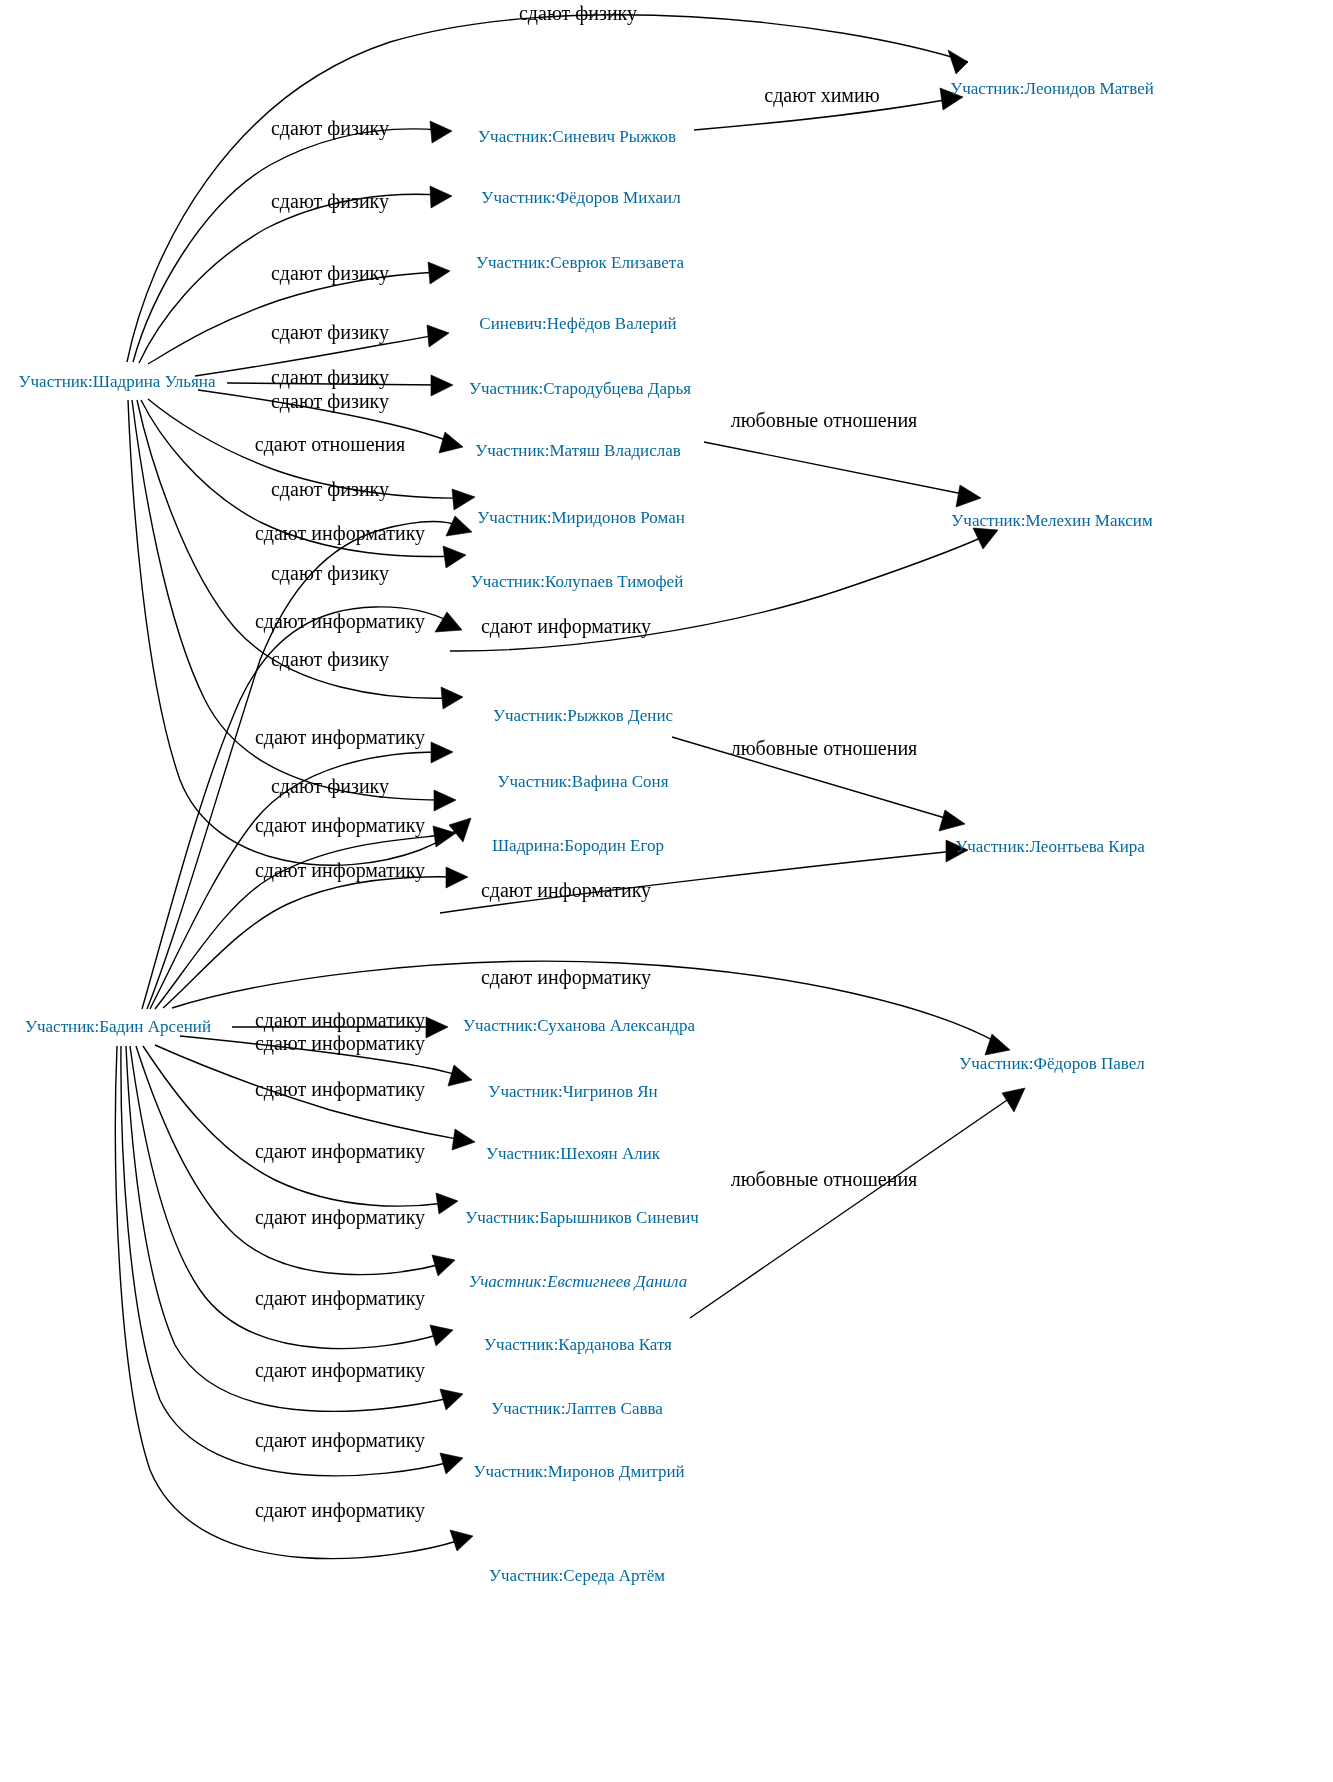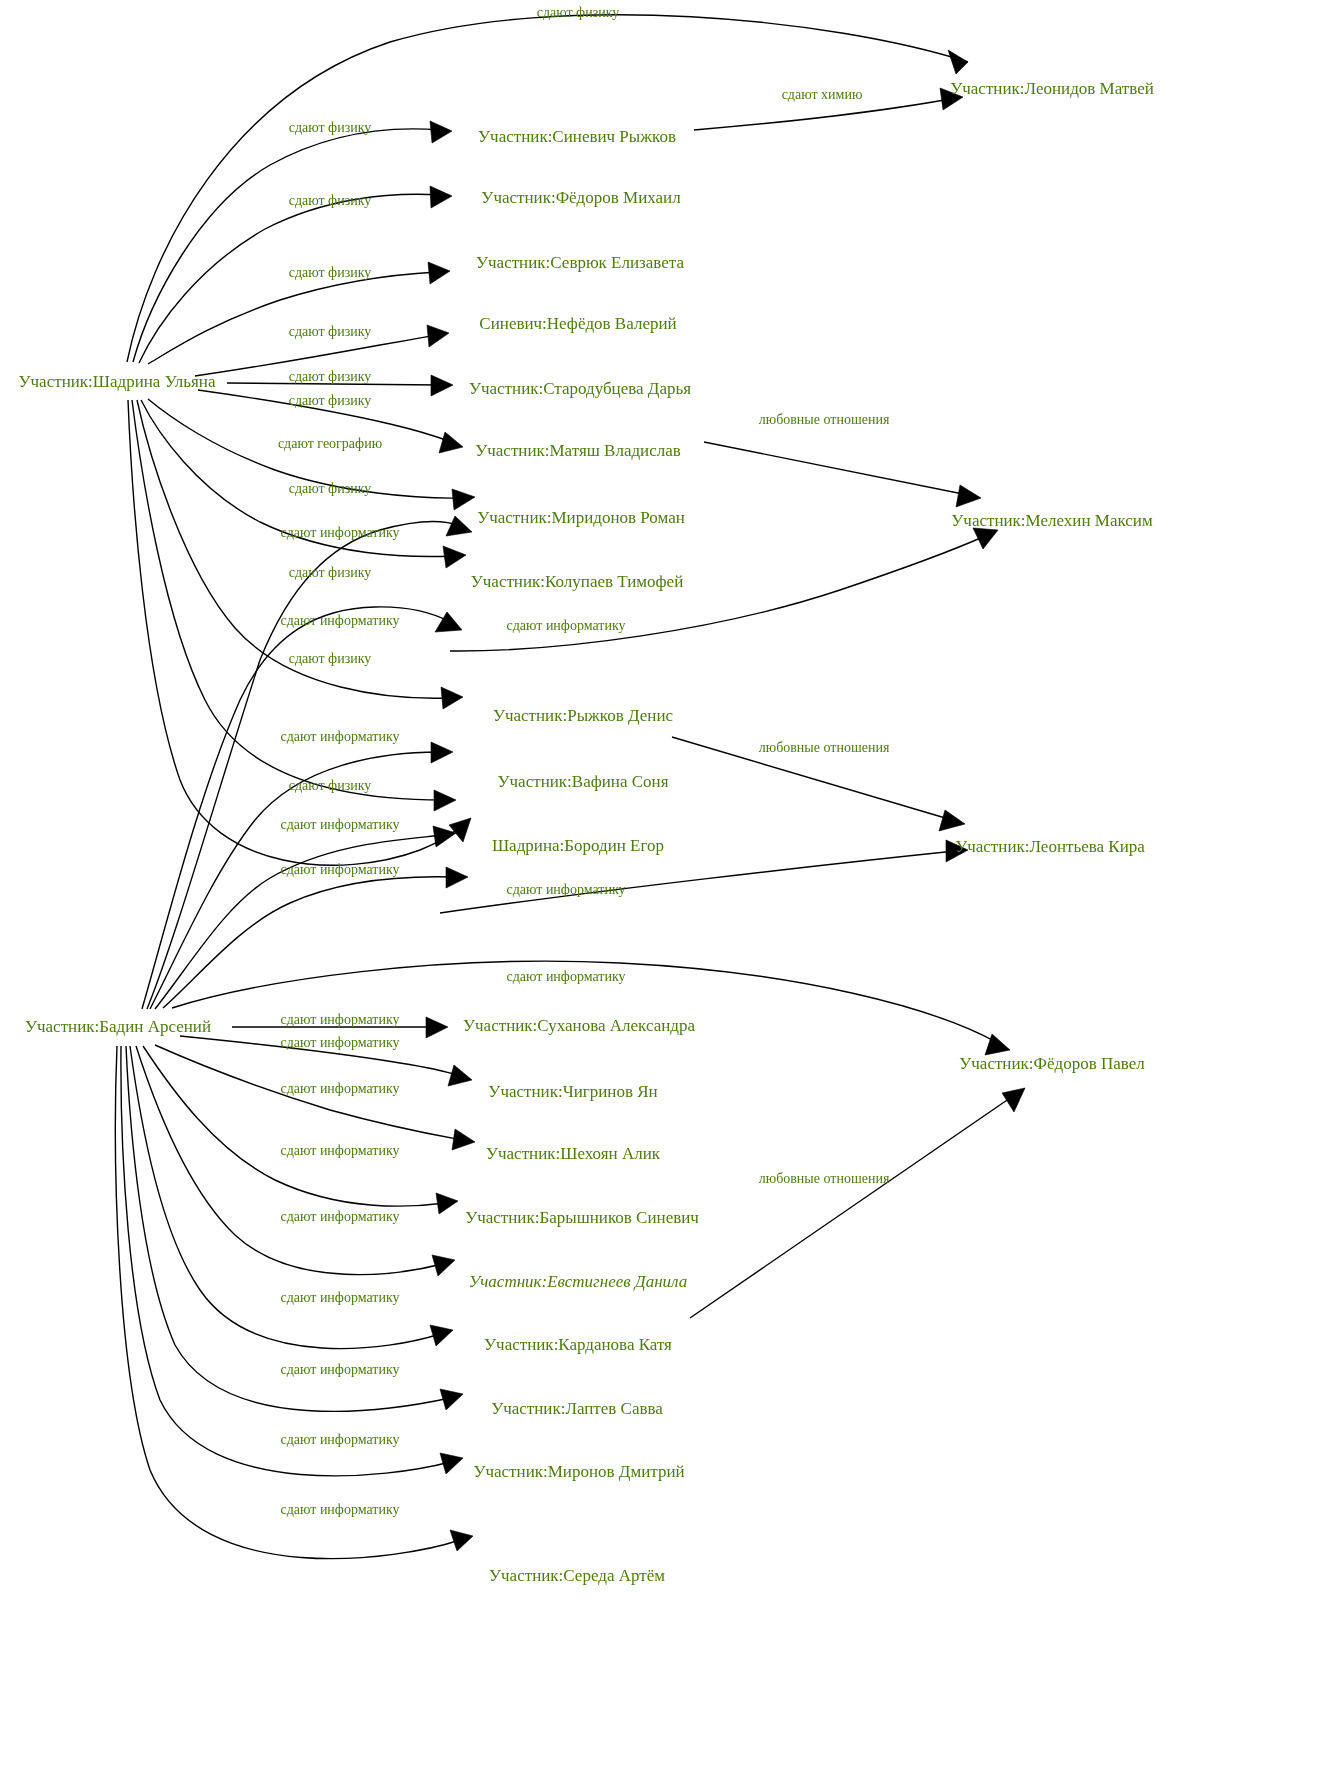--- a/index.html
+++ b/index.html
@@ -19,31 +19,31 @@
     position: absolute;
     left: 0;
     top: 0;
     width: 1333px;
     height: 1782px;
   }
   .node-label {
     position: absolute;
     font-family: "Liberation Serif", "DejaVu Serif", serif;
     font-size: 17px;
-    color: #4d7c0f;
+    color: #0369a1;
     white-space: nowrap;
     line-height: 1;
     transform: translate(-50%, -50%);
     cursor: default;
   }
   .edge-label {
     position: absolute;
     font-family: "Liberation Serif", "DejaVu Serif", serif;
-    font-size: 14px;
-    color: #4d7c0f;
+    font-size: 20px;
+    color: #000000;
     white-space: nowrap;
     line-height: 1;
     transform: translate(-50%, -50%);
     cursor: default;
   }
   .edge-path {
     fill: none;
     stroke: #000000;
     stroke-width: 1.4;
   }
@@ -254,21 +254,21 @@
   <div class="node-label" style="left:1050px; top:846px;">Участник:Леонтьева Кира</div>
   <div class="node-label" style="left:1052px; top:1063px;">Участник:Фёдоров Павел</div>
 
   <div class="edge-label" style="left:578px; top:13px;">сдают физику</div>
   <div class="edge-label" style="left:330px; top:128px;">сдают физику</div>
   <div class="edge-label" style="left:330px; top:201px;">сдают физику</div>
   <div class="edge-label" style="left:330px; top:273px;">сдают физику</div>
   <div class="edge-label" style="left:330px; top:332px;">сдают физику</div>
   <div class="edge-label" style="left:330px; top:377px;">сдают физику</div>
   <div class="edge-label" style="left:330px; top:401px;">сдают физику</div>
-  <div class="edge-label" style="left:330px; top:444px;">сдают географию</div>
+  <div class="edge-label" style="left:330px; top:444px;">сдают отношения</div>
   <div class="edge-label" style="left:330px; top:489px;">сдают физику</div>
   <div class="edge-label" style="left:340px; top:533px;">сдают информатику</div>
   <div class="edge-label" style="left:330px; top:573px;">сдают физику</div>
   <div class="edge-label" style="left:340px; top:621px;">сдают информатику</div>
   <div class="edge-label" style="left:566px; top:626px;">сдают информатику</div>
   <div class="edge-label" style="left:330px; top:659px;">сдают физику</div>
   <div class="edge-label" style="left:340px; top:737px;">сдают информатику</div>
   <div class="edge-label" style="left:330px; top:786px;">сдают физику</div>
   <div class="edge-label" style="left:340px; top:825px;">сдают информатику</div>
   <div class="edge-label" style="left:340px; top:870px;">сдают информатику</div>

